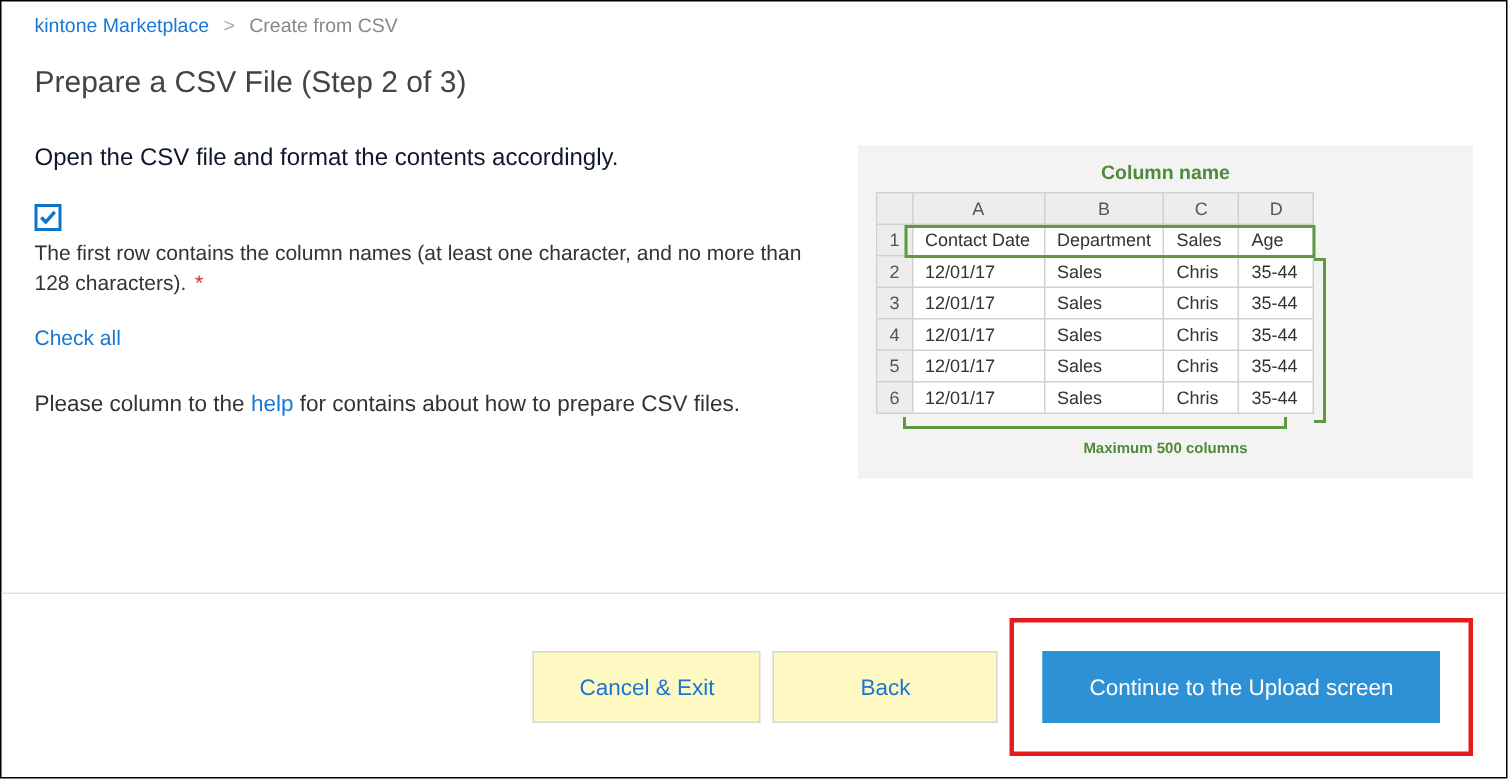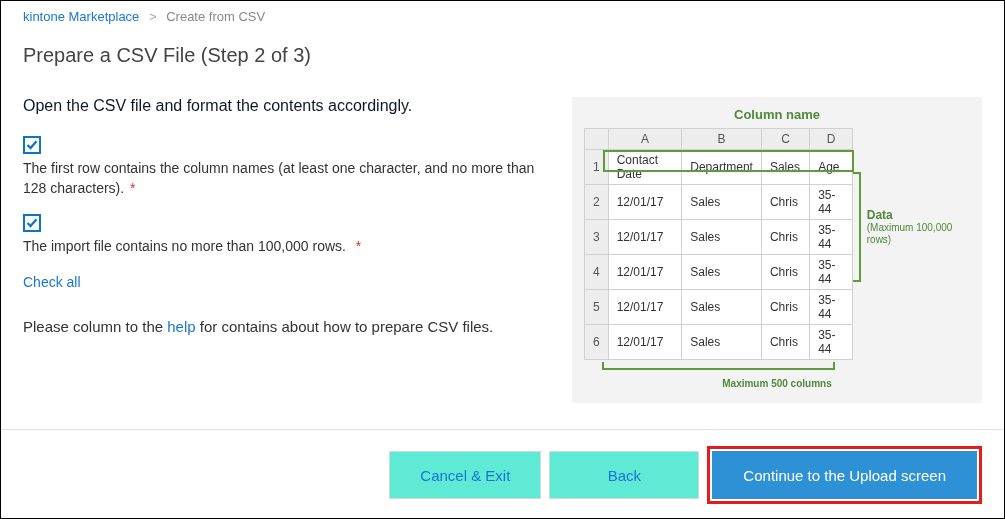--- a/index.html
+++ b/index.html
@@ -150,37 +150,37 @@
     display: flex;
     justify-content: flex-end;
     gap: 8px;
     align-items: center;
   }
   .btn {
     height: 48px;
     padding: 0 30px;
     font-size: 15px;
     border: 1px solid #d7d7d7;
-    background: #5eead4;
+    background: #fef9c3;
     color: #1976d2;
     cursor: pointer;
     display: inline-flex;
     align-items: center;
     justify-content: center;
     min-width: 150px;
   }
   .btn-primary {
     background: #2e91d6;
     color: #fff;
     border-color: #2e91d6;
     min-width: 230px;
   }
   .highlight-box {
     border: 3px solid #e41c1c;
-    padding: 2px;
+    padding: 19px;
   }
 </style>
 </head>
 <body>
 
 <div class="page">
 
   <div class="breadcrumb">
     <span class="link">kintone Marketplace</span>
     <span class="sep">&gt;</span>
@@ -194,28 +194,20 @@
       <div class="subhead">Open the CSV file and format the contents accordingly.</div>
 
       <ul class="checklist">
         <li>
           <span class="cb">
             <svg viewBox="0 0 16 16">
                 <polyline points="2,8 6,12 14,3" fill="none" stroke="#0e74c9" stroke-width="3"></polyline>
               </svg>
           </span>
           <span><span>The first row contains the column names (at least one character, and no more than 128 characters).</span><span class="req"> *</span></span>
-        </li>
-        <li>
-          <span class="cb">
-            <svg viewBox="0 0 16 16">
-                <polyline points="2,8 6,12 14,3" fill="none" stroke="#0e74c9" stroke-width="3"></polyline>
-              </svg>
-          </span>
-          <span><span>The import file contains no more than 100,000 rows.</span><span class="req">&nbsp;&nbsp;*</span></span>
         </li>
       </ul>
 
       <div class="checkall">Check all</div>
 
       <div class="helptext">
         <span>Please column to the </span><span class="link">help</span><span> for contains about how to prepare CSV files.</span>
       </div>
     </div>
 
@@ -275,24 +267,20 @@
               <td>Chris</td>
               <td>35-44</td>
             </tr>
           </tbody>
             </table>
           <div class="header-outline" style="top:22px;left:19px;right:-1px;height:22px;"></div>
           <div class="underline-bracket"></div>
         </div>
         <div style="display:flex;align-items:center;margin-top:44px;">
           <div class="data-outline-right" style="width:8px;height:110px;"></div>
-          <div class="data-label">
-            <b>Data</b>
-            <span class="sub">(Maximum 100,000 rows)</span>
-          </div>
         </div>
       </div>
 
       <div class="max-cols">Maximum 500 columns</div>
     </div>
   </div>
 
   <div class="footer">
     <button class="btn">Cancel &amp; Exit</button>
     <button class="btn">Back</button>

